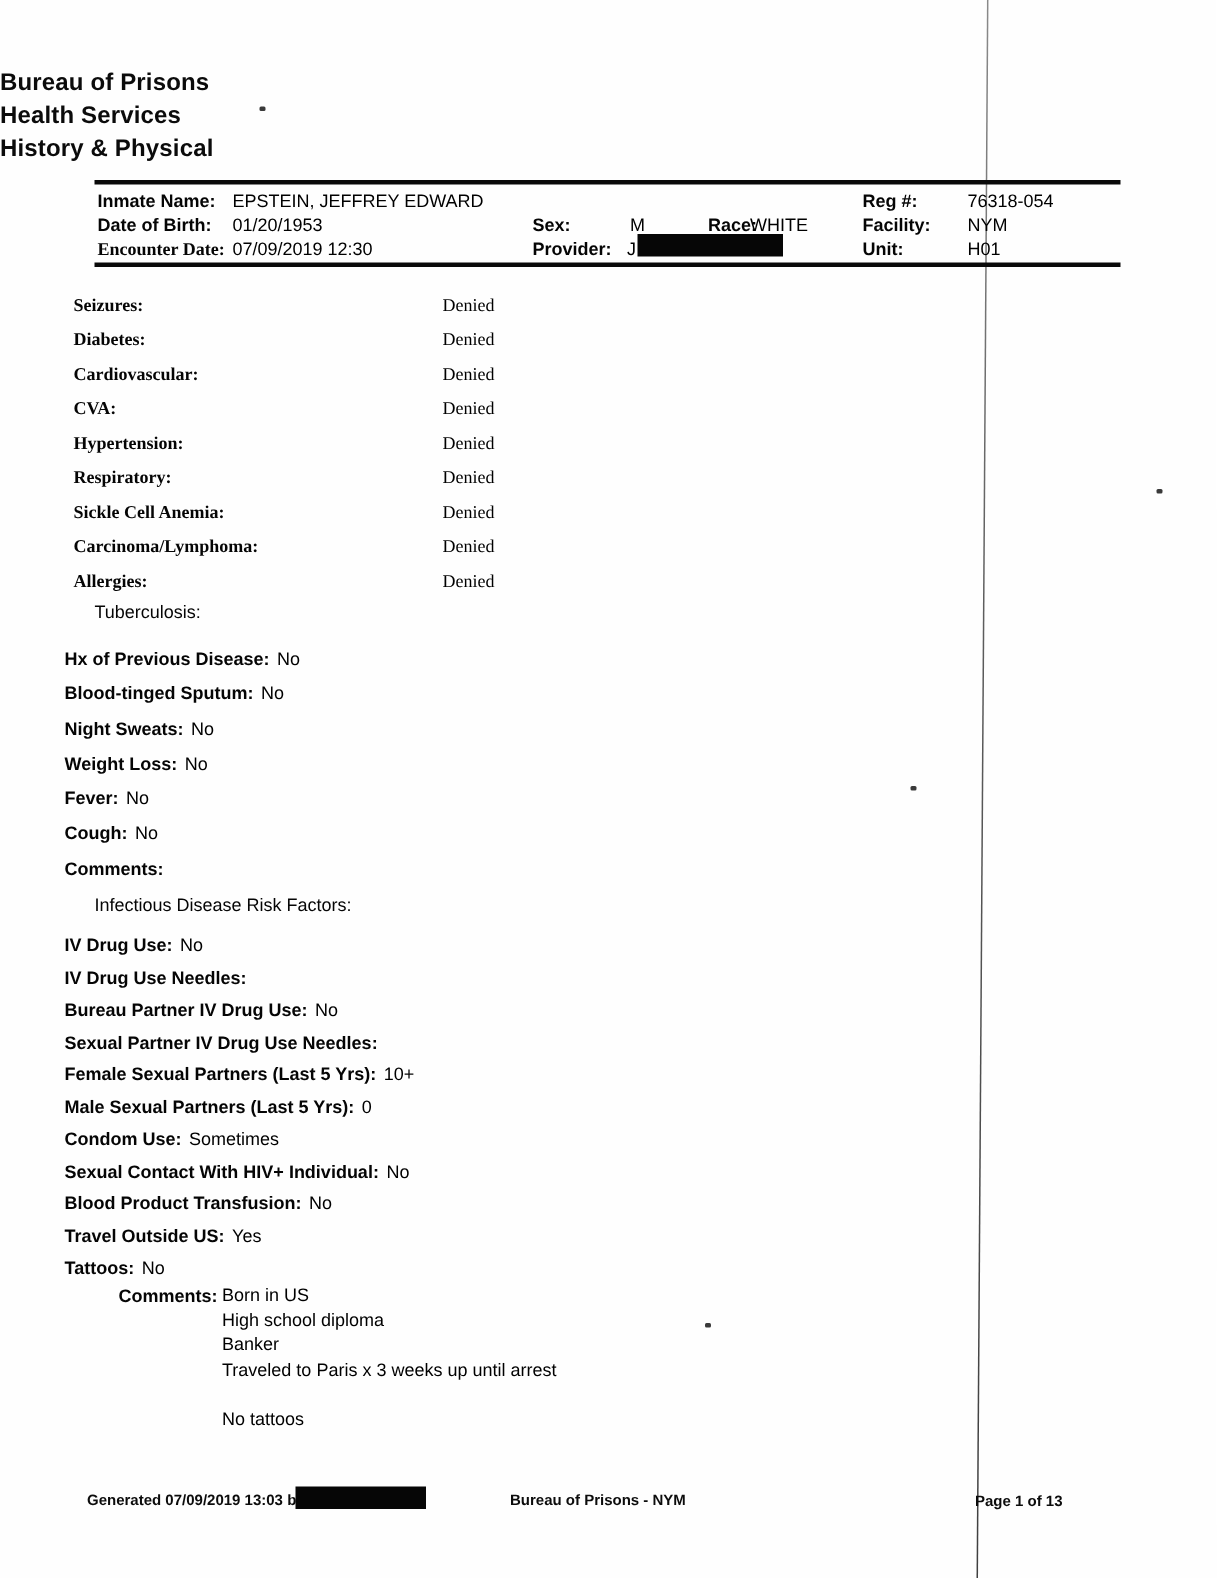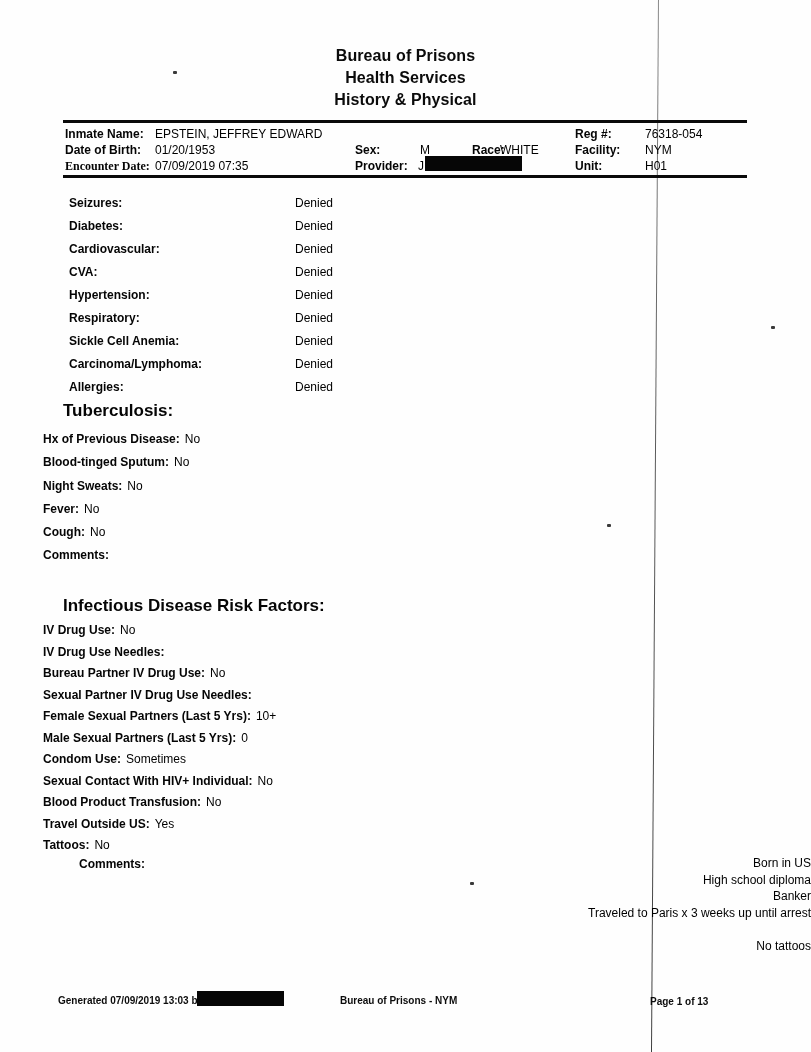--- a/index.html
+++ b/index.html
@@ -12,57 +12,57 @@
 
   
   .artifact-line {
     position:absolute; left:658px; top:-3px; width:1.4px; height:1060px;
     background:linear-gradient(180deg,#8a8a8a 0%,#5c5c5c 40%,#3f3f3f 100%);
     transform:rotate(0.38deg); transform-origin:top center;
   }
   .speck { position:absolute; width:4px; height:3px; background:#3a3a3a; border-radius:1px; }
 
   
-  .titles { position:absolute; top:45px; left:0; right:0; text-align:center;
+  .titles { position:absolute; top:45px; left:0; right:0; 
     font-size:16px; font-weight:bold; line-height:22px; color:#0b0b0b; letter-spacing:.1px; }
 
   
   .rule { position:absolute; left:63px; width:684px; background:#0a0a0a; }
   .rule-top { top:120px; height:3px; }
   .rule-bottom { top:175px; height:3px; }
 
   
   .header-info { position:absolute; top:0; left:0; width:100%; font-size:12px; }
   .cell { position:absolute; white-space:nowrap; }
   .lbl { font-weight:bold; color:#050505; }
   .val { font-weight:normal; color:#000000; }
   .redact { background:#060606; display:block; }
   .provider-redact { position:absolute; left:425px; top:156px; width:97px; height:15px; }
 
   
   .hist { position:absolute; top:192px; left:0; width:100%; }
-  .hist-row { position:relative; height:23px; line-height:23px; padding-left:69px; font-size:12px; }
+  .hist-row { position:relative; height:23px; line-height:23px; padding-left:49px; font-size:12px;font-family:Liberation Serif, serif; }
   .hist-row .denied { position:absolute; left:295px; top:0; }
 
   
-  .section-label { position:absolute; left:63px; font-size:17px; font-weight:bold; color:#050505; }
+  .section-label { position:absolute; left:63px; font-size:12px; font-weight:normal; color:#050505; }
   .tb-label { top:401px; }
   .sub-list { position:absolute; left:0; width:100%; }
   .tb-list { top:428px; }
   .tb-list .sub-row { height:23.3px; line-height:23.3px; }
   .sub-row { padding-left:43px; font-size:12px; white-space:nowrap; }
   .sub-row .val { margin-left:5px; }
   .idrf-label { top:596px; }
   .idrf-list { top:620px; }
   .idrf-list .sub-row { height:21.5px; line-height:21.5px; }
 
   
   .comments { position:absolute; top:855px; left:0; width:100%; font-size:12px; }
   .comments .c-lbl { position:absolute; left:79px; top:2px; }
-  .comment-lines { margin-left:148px; line-height:16.5px;text-align:right; }
+  .comment-lines { margin-left:148px; line-height:16.5px; }
   .comment-line { min-height:16.5px; white-space:nowrap; }
 
   
   .footer { position:absolute; left:0; top:0; width:100%; font-size:10px; font-weight:bold; color:#0c0c0c; }
   .f-gen { position:absolute; left:58px; top:995px; }
   .f-redact { position:absolute; left:197px; top:991px; width:87px; height:15px; }
   .f-center { position:absolute; left:340px; top:995px; }
   .f-page { position:absolute; left:650px; top:996px; }
 </style>
 </head>
@@ -93,21 +93,21 @@
     <span class="cell lbl" style="left:65px; top:143px;">Date of Birth:</span>
     <span class="cell val" style="left:155px; top:143px;">01/20/1953</span>
     <span class="cell lbl" style="left:355px; top:143px;">Sex:</span>
     <span class="cell val" style="left:420px; top:143px;">M</span>
     <span class="cell lbl" style="left:472px; top:143px;">Race:</span>
     <span class="cell val" style="left:500px; top:143px;">WHITE</span>
     <span class="cell lbl" style="left:575px; top:143px;">Facility:</span>
     <span class="cell val" style="left:645px; top:143px;">NYM</span>
 
     <span class="cell lbl" style="left:65px; top:159px;font-family:Liberation Serif, serif;">Encounter Date:</span>
-    <span class="cell val" style="left:155px; top:159px;">07/09/2019 07:35</span>
+    <span class="cell val" style="left:155px; top:159px;">07/09/2019 12:30</span>
     <span class="cell lbl" style="left:355px; top:159px;">Provider:</span>
     <span class="cell val" style="left:418px; top:159px;">J</span>
     <span class="redact provider-redact"></span>
     <span class="cell lbl" style="left:575px; top:159px;">Unit:</span>
     <span class="cell val" style="left:645px; top:159px;">H01</span>
   </div>
 
   <div class="rule rule-bottom"></div>
 
   <div class="hist">
@@ -166,20 +166,23 @@
       </div>
 
       <div class="sub-row">
         <span class="lbl">Blood-tinged Sputum:</span><span class="val">No</span>
       </div>
 
       <div class="sub-row">
         <span class="lbl">Night Sweats:</span><span class="val">No</span>
       </div>
 
+      <div class="sub-row">
+        <span class="lbl">Weight Loss:</span><span class="val">No</span>
+      </div>
 
       <div class="sub-row">
         <span class="lbl">Fever:</span><span class="val">No</span>
       </div>
 
       <div class="sub-row">
         <span class="lbl">Cough:</span><span class="val">No</span>
       </div>
 
       <div class="sub-row">

